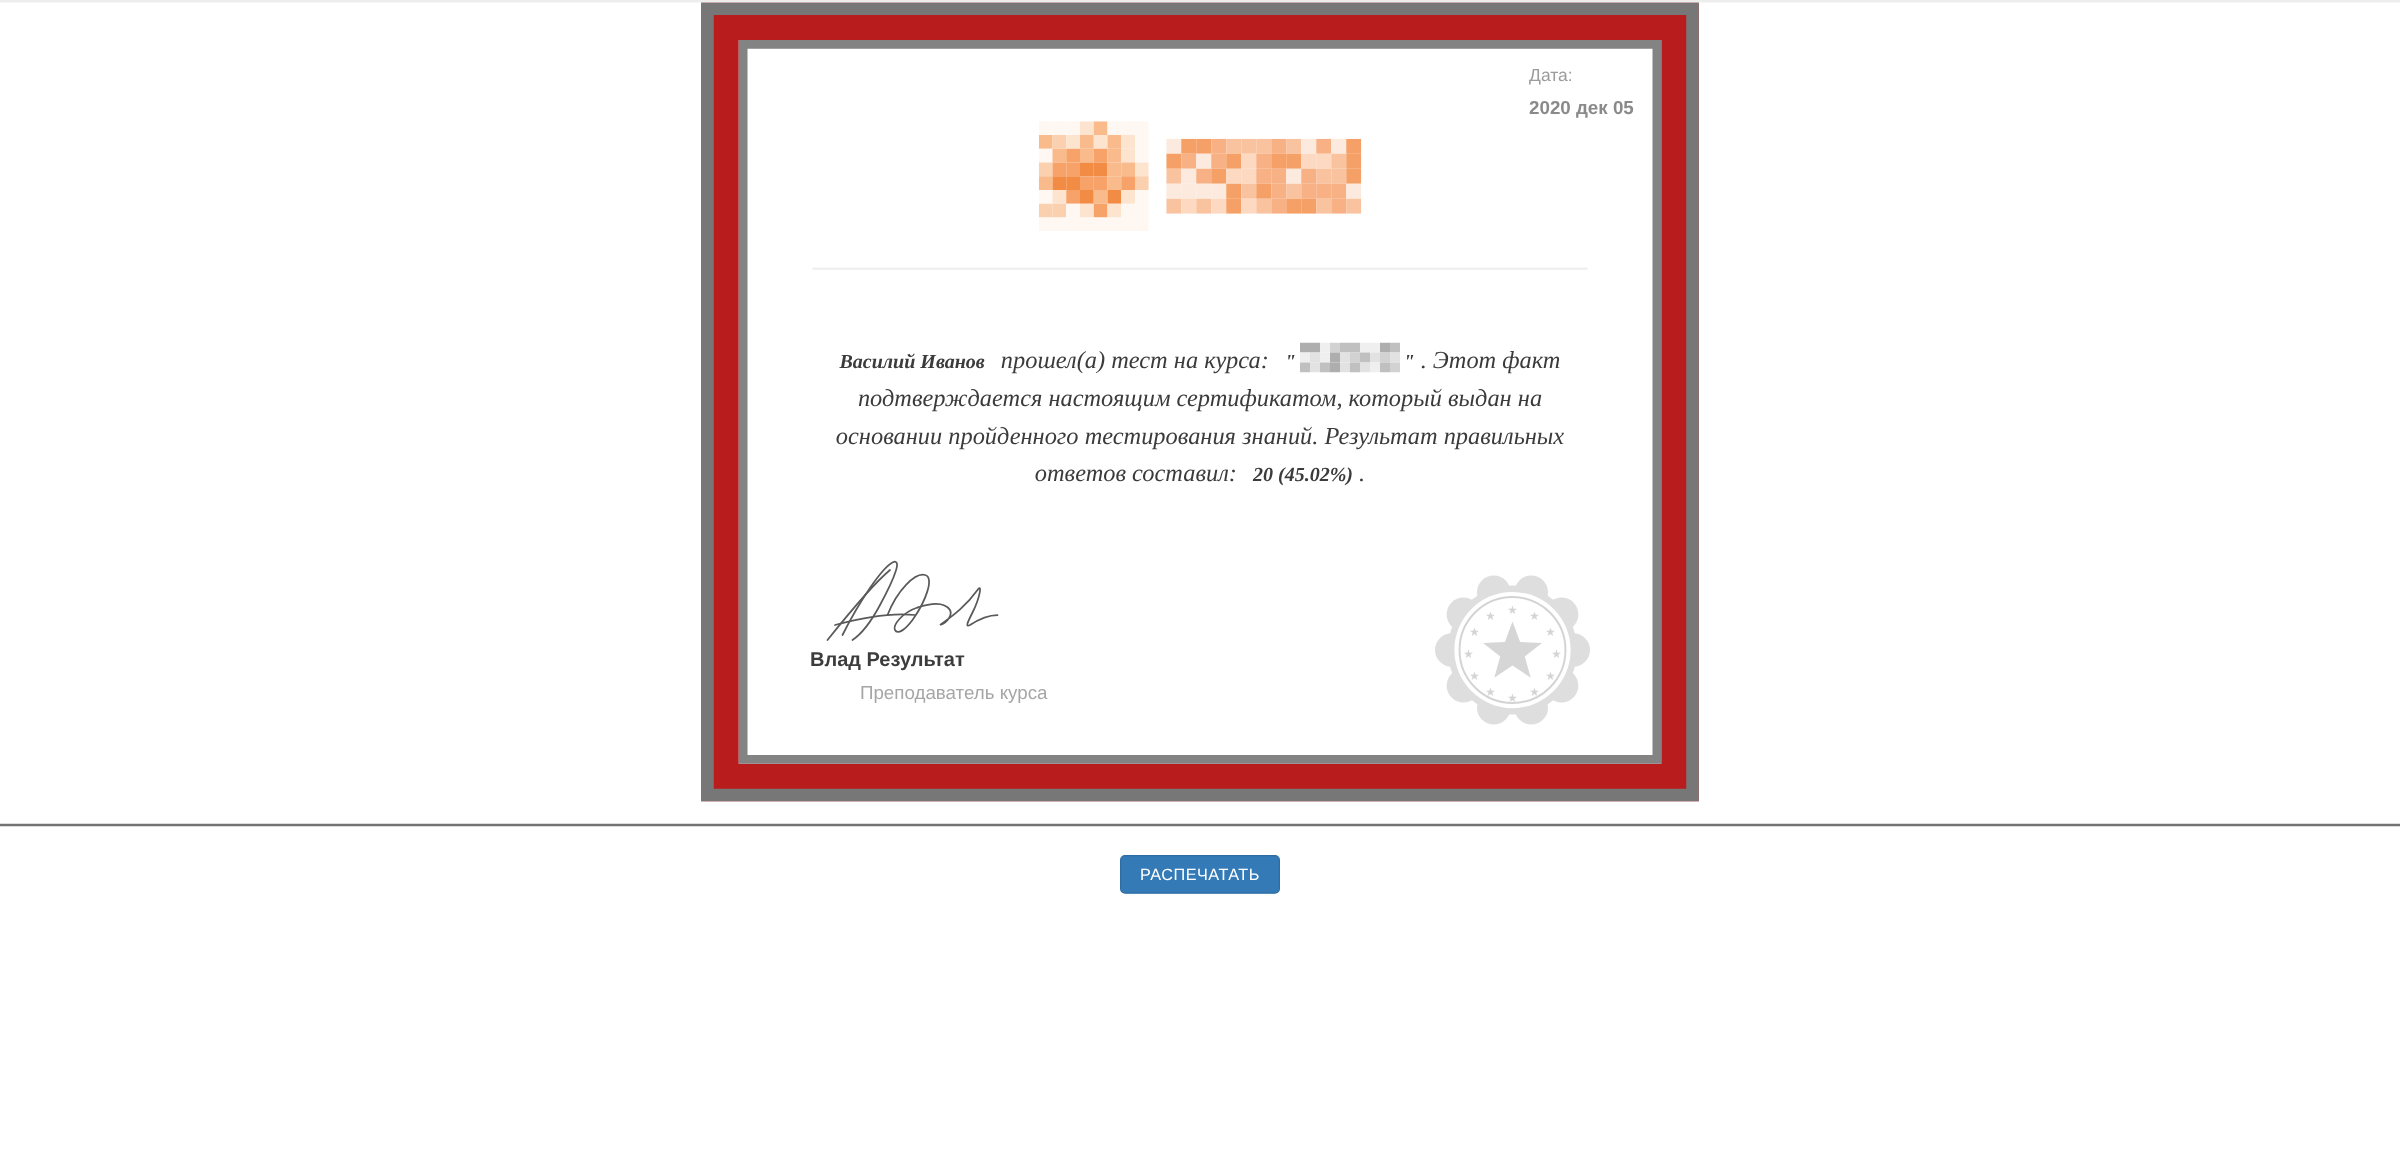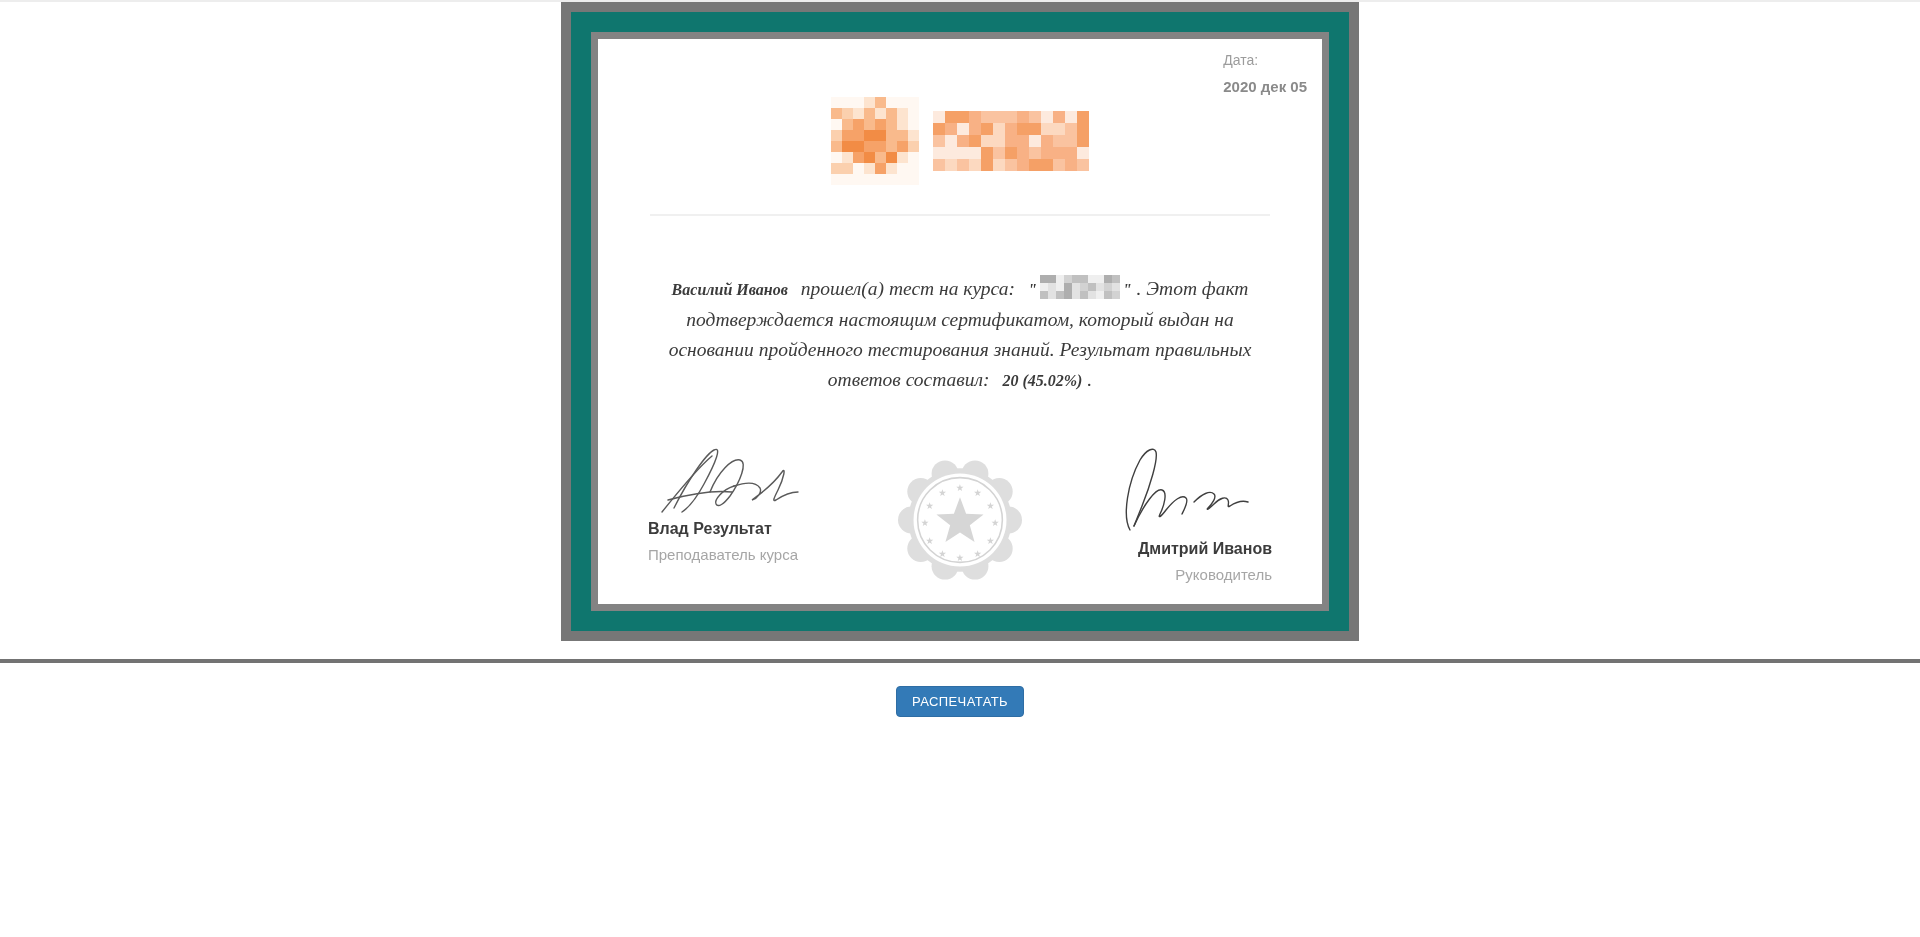--- a/index.html
+++ b/index.html
@@ -5,21 +5,21 @@
   * { box-sizing: border-box; }
   html,body { margin:0; padding:0; }
   body {
     width:1920px; height:937px; background:#ffffff; overflow:hidden;
     border-top:2px solid #ededed;
     font-family:"Liberation Sans", sans-serif;
   }
   
   .cert-outer {
     width:798px; height:639px; margin:0 auto;
-    border:10px solid #777777; padding:20px; background:#0f766e;
+    border:10px solid #777777; padding:20px; background:#b91c1c;
   }
   .cert-inner {
     border:7px solid #838383; height:100%; position:relative;
     padding:14px; background:#fff;
   }
   
   .date-block { position:absolute; top:13px; right:15px; text-align:left; }
   .date-label { font-size:14px; color:#9c9c9c; margin-bottom:10px; }
   .date-value { font-size:15px; color:#8a8a8a; font-weight:700; }
   
@@ -35,24 +35,24 @@
   .cert-text .big { font-weight:700; font-size:16px; }
   .cert-text .sp { display:inline-block; width:8px; }
   .redacted-topic { display:inline-block; vertical-align:-4px; line-height:0; margin:0 3px; }
   
   .sign-row { display:flex; justify-content:space-between; align-items:flex-start; margin:46px 36px 0; }
   .sign-col { width:230px; }
   .sign-left  { text-align:left; }
   .sign-right { text-align:right; }
   .sig-draw { display:block; }
   .sign-name { font-size:16px; font-weight:700; color:#3c3c3c; margin-top:6px; }
-  .sign-role { font-size:15px; color:#a6a6a6; margin-top:8px; }
+  .sign-role { font-size:15px; color:#a6a6a6; margin-top:8px;text-align:center; }
   .seal-wrap { margin-top:16px; }
   
-  .actions { border-top:4px solid #737373; margin-top:18px; padding-top:23px; text-align:center; }
+  .actions { border-top:2px solid #737373; margin-top:18px; padding-top:23px; text-align:center; }
   .print-btn {
     display:inline-block; background:#337ab7; border:1px solid #2e6da4; color:#ffffff;
     font-family:"Liberation Sans", sans-serif; font-size:13px; letter-spacing:0.4px;
     padding:8px 15px; border-radius:4px; cursor:pointer; line-height:1;
   }
 </style>
 </head>
 <body>
 
 <div class="cert-outer">
@@ -289,31 +289,20 @@
               <text x="43" y="95.4">★</text>
             <text x="30.6" y="83">★</text>
               <text x="26" y="66">★</text>
             <text x="30.6" y="49">★</text>
               <text x="43" y="36.5">★</text>
           </g>
           <polygon fill="#d6d6d6" points="60,38 65.9,53.9 82.8,54.6 69.5,65.1 74.1,81.4 60,72 45.9,81.4 50.5,65.1 37.2,54.6 54.1,53.9"></polygon>
         </svg>
       </div>
 
-      <div class="sign-col sign-right">
-        <svg class="sig-draw" width="160" height="92" viewBox="0 0 160 92" style="margin-left:auto;">
-          <g fill="none" stroke="#3f3f3f" stroke-width="1.4" stroke-linecap="round">
-            <path d="M18,88 C10,74 16,40 28,18 C34,8 42,4 44,10 C46,18 38,44 30,64 L22,84"></path>
-            <path d="M22,84 C32,62 44,46 50,48 C56,50 52,64 48,72 C46,76 48,76 54,68 C62,58 70,52 74,56 C77,59 72,68 70,72"></path>
-            <path d="M82,60 C90,52 98,48 102,52 C105,55 100,62 96,66 C94,68 96,68 102,62 C108,56 114,54 116,58 C118,62 114,66 118,64 C124,60 130,58 136,60"></path>
-          </g>
-        </svg>
-        <div class="sign-name">Дмитрий Иванов</div>
-        <div class="sign-role">Руководитель</div>
-      </div>
 
     </div>
   </div>
 </div>
 
 <div class="actions">
   <button class="print-btn">РАСПЕЧАТАТЬ</button>
 </div>
 
 </body></html>

